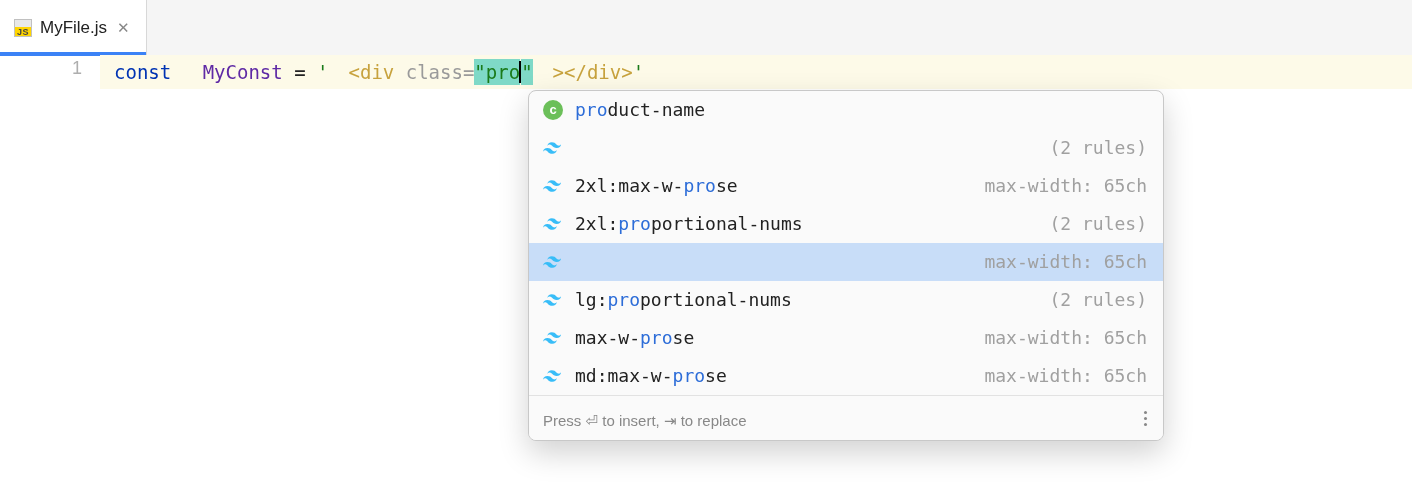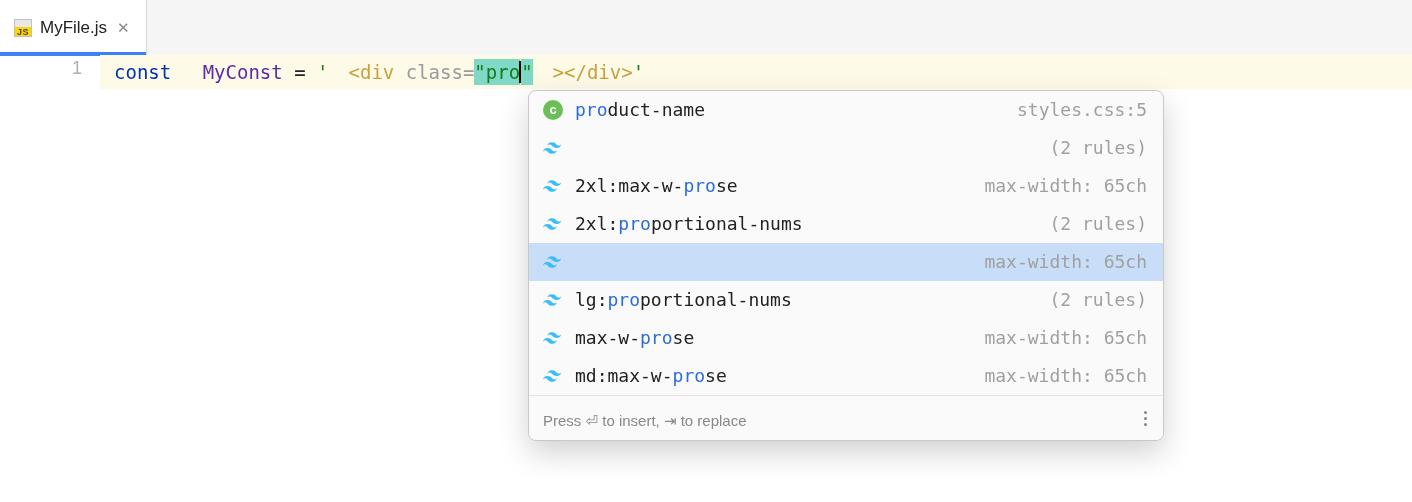--- a/index.html
+++ b/index.html
@@ -197,21 +197,20 @@
     <div class="code-area">
       <div class="code-line"><span class="kw">const</span> <span class="ident">MyConst</span><span class="op"> = </span><span class="str-quote">'</span><span class="html-tag">&lt;div </span><span class="html-attr">class=</span><span class="str-hl">"</span><span class="str-hl">pro</span><span class="caret"></span><span class="str-hl">"</span><span class="html-tag">&gt;&lt;/div&gt;</span><span class="str-quote">'</span></div>
 
       <div class="popup">
         <div class="popup-items" id="popup-items">
             <div class="popup-item">
               <div class="popup-icon">
                 <div class="icon-c">c</div>
               </div>
               <div class="popup-label"><span class="rest"></span><span class="match">pro</span><span class="rest">duct-name</span></div>
-              <div class="popup-meta">styles.css:5</div>
             </div>
             <div class="popup-item">
               <div class="popup-icon icon-tw">
                 <svg viewBox="0 0 48 28">
                   <path fill="#38bdf8" d="M12 0C6 0 2.5 3 1.5 9c2-3 4.5-4 7.5-3 1.8.6 3 1.9 4.4 3.3C15.6 11.6 18.2 14 24 14c6 0 9.5-3 10.5-9-2 3-4.5 4-7.5 3-1.8-.6-3-1.9-4.4-3.3C20.4 2.4 17.8 0 12 0Zm-10.5 14C-4.5 14-8 17-9 23c2-3 4.5-4 7.5-3 1.8.6 3 1.9 4.4 3.3C5.1 25.6 7.8 28 13.5 28c6 0 9.5-3 10.5-9-2 3-4.5 4-7.5 3-1.8-.6-3-1.9-4.4-3.3-2.2-2.3-4.8-4.7-10.6-4.7Z" transform="translate(9 0)"></path>
                 </svg>
               </div>
               <div class="popup-meta">(2 rules)</div>
             </div>
             <div class="popup-item">

